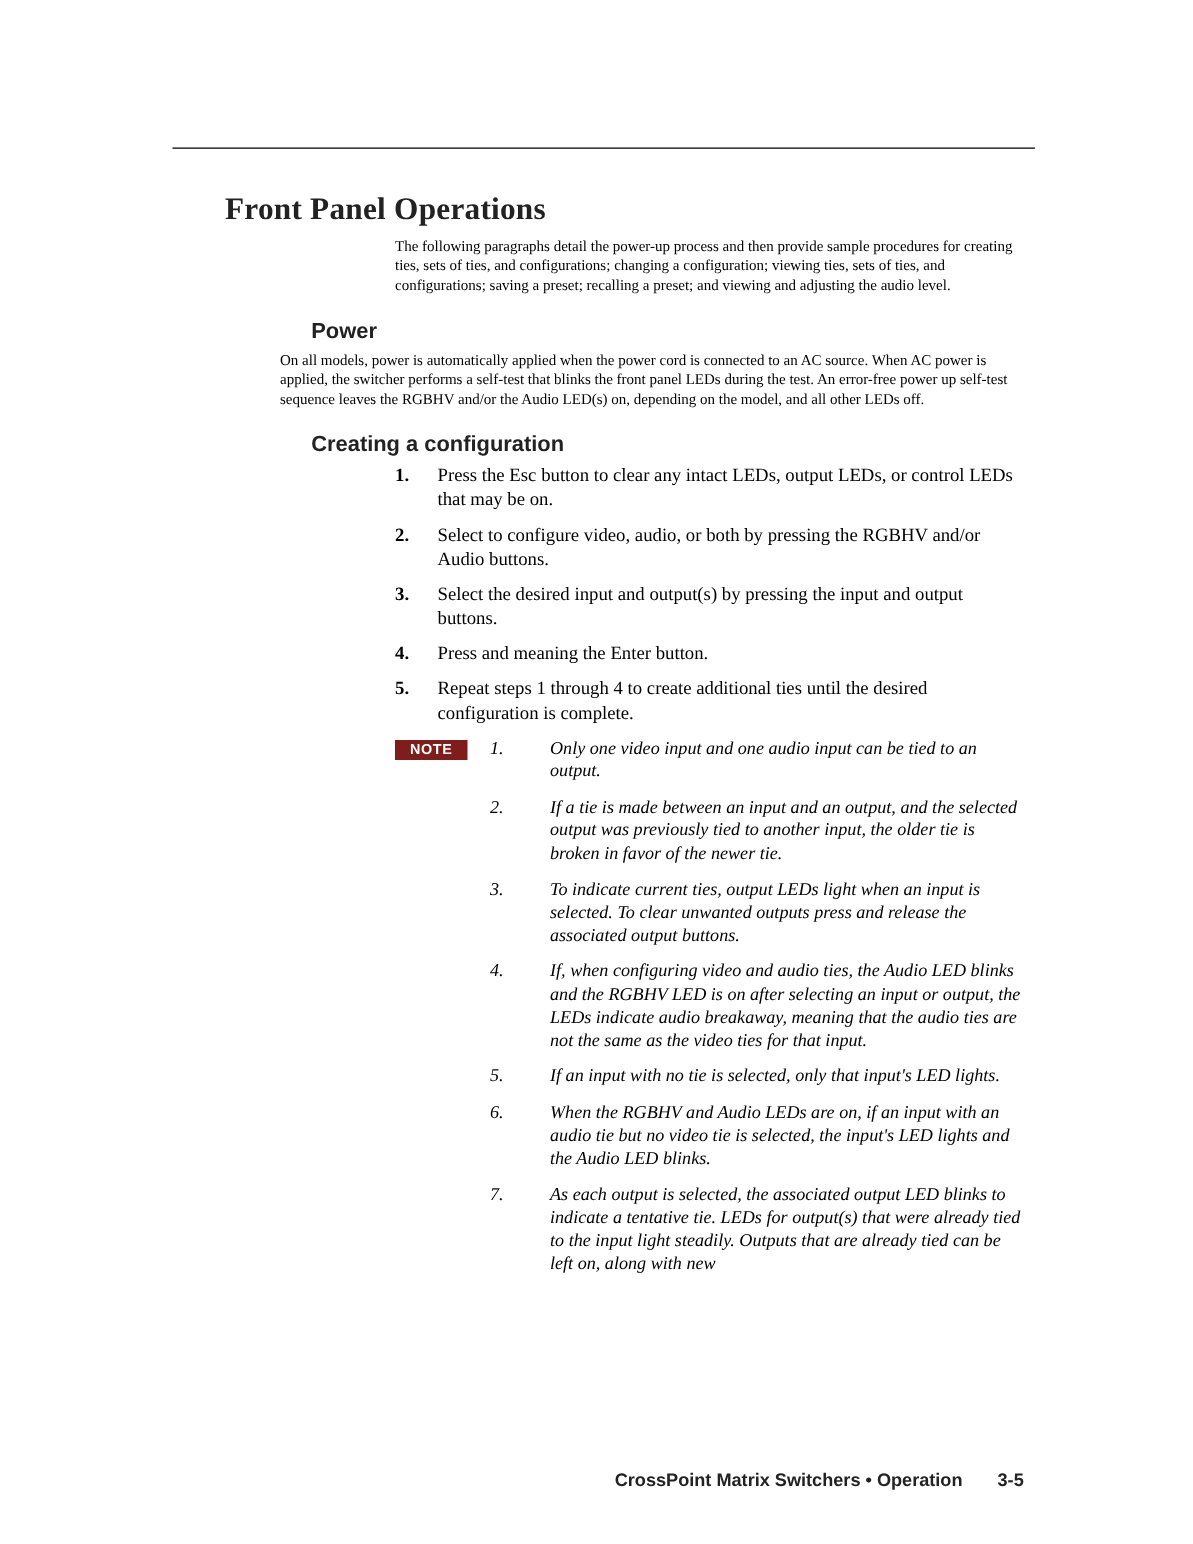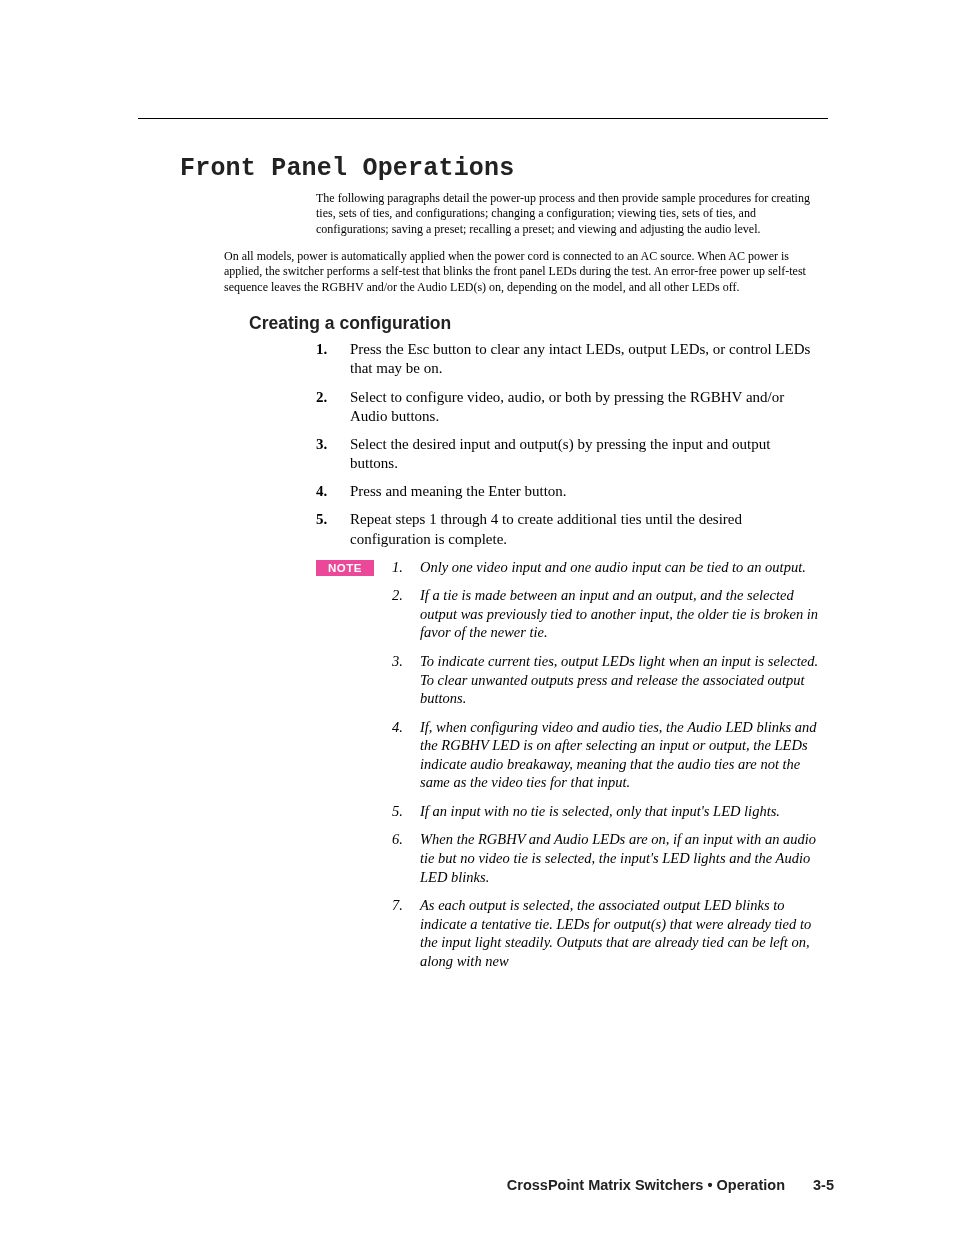--- a/index.html
+++ b/index.html
@@ -15,21 +15,21 @@
       padding: 112px 135px 60px 180px;
     }
     .top-rule {
       position: absolute;
       top: 118px;
       left: 138px;
       right: 126px;
       border-top: 1px solid #000;
     }
     h1 {
-      font-family: Liberation Mono, monospace;
+      font-family: Liberation Serif, serif;
       font-weight: 700;
       font-size: 25px;
       color: #222;
       margin: 42px 0 8px 0;
       letter-spacing: 0.2px;
     }
     .intro, .body-p {
       margin-left: 136px;
       font-size: 12px;
       line-height: 1.28;
@@ -57,21 +57,21 @@
     }
     .step .txt { flex: 1; }
     .note-block {
       display: flex;
       margin-left: 136px;
       margin-top: 4px;
     }
     .note-badge {
       flex: 0 0 58px;
       height: 16px;
-      background: #ec4899;
+      background: #7f1d1d;
       color: #fff;
       font-family: "Helvetica Neue", Arial, sans-serif;
       font-weight: 700;
       font-size: 11.5px;
       text-align: center;
       line-height: 16px;
       letter-spacing: 0.5px;
       margin-top: 2px;
     }
     .note-gap { flex: 0 0 18px; }
@@ -80,43 +80,44 @@
       display: flex;
       font-size: 14.5px;
       font-style: italic;
       line-height: 1.28;
       margin-bottom: 10px;
     }
     .note-item .num {
       width: 28px;
       flex: 0 0 28px;
     }
-    .note-item .txt { flex: 1; }
+    .note-item .txt { flex: 1; margin-left: 20px; }
     sup { font-size: 0.7em; vertical-align: super; line-height: 0; }
     .footer {
       position: absolute;
       bottom: 42px;
-      right: 120px;
+      right: 135px;
       font-family: "Trebuchet MS", "Helvetica Neue", Arial, sans-serif;
       font-size: 14.5px;
       font-weight: 700;
       color: #222;
     }
     .footer .pnum { margin-left: 24px; }
   </style>
 </head>
 <body>
 
 <div class="top-rule"></div>
 
 <div class="page">
 
   <h1>Front Panel Operations</h1>
   <p class="intro">The following paragraphs detail the power-up process and then provide sample procedures for creating ties, sets of ties, and configurations; changing a configuration; viewing ties, sets of ties, and configurations; saving a preset; recalling a preset; and viewing and adjusting the audio level.</p>
 
+  <h2>Power</h2>
   <p class="body-p">On all models, power is automatically applied when the power cord is connected to an AC source.  When AC power is applied, the switcher performs a self-test that blinks the front panel LEDs during the test.  An error-free power up self-test sequence leaves the RGBHV and/or the Audio LED(s) on, depending on the model, and all other LEDs off.</p>
 
   <h2>Creating a configuration</h2>
 
   <div class="steps">
     <div class="step">
       <span class="num">1.</span>
       <span class="txt">Press the Esc button to clear any intact LEDs, output LEDs, or control LEDs that may be on.</span>
     </div>
     <div class="step">

